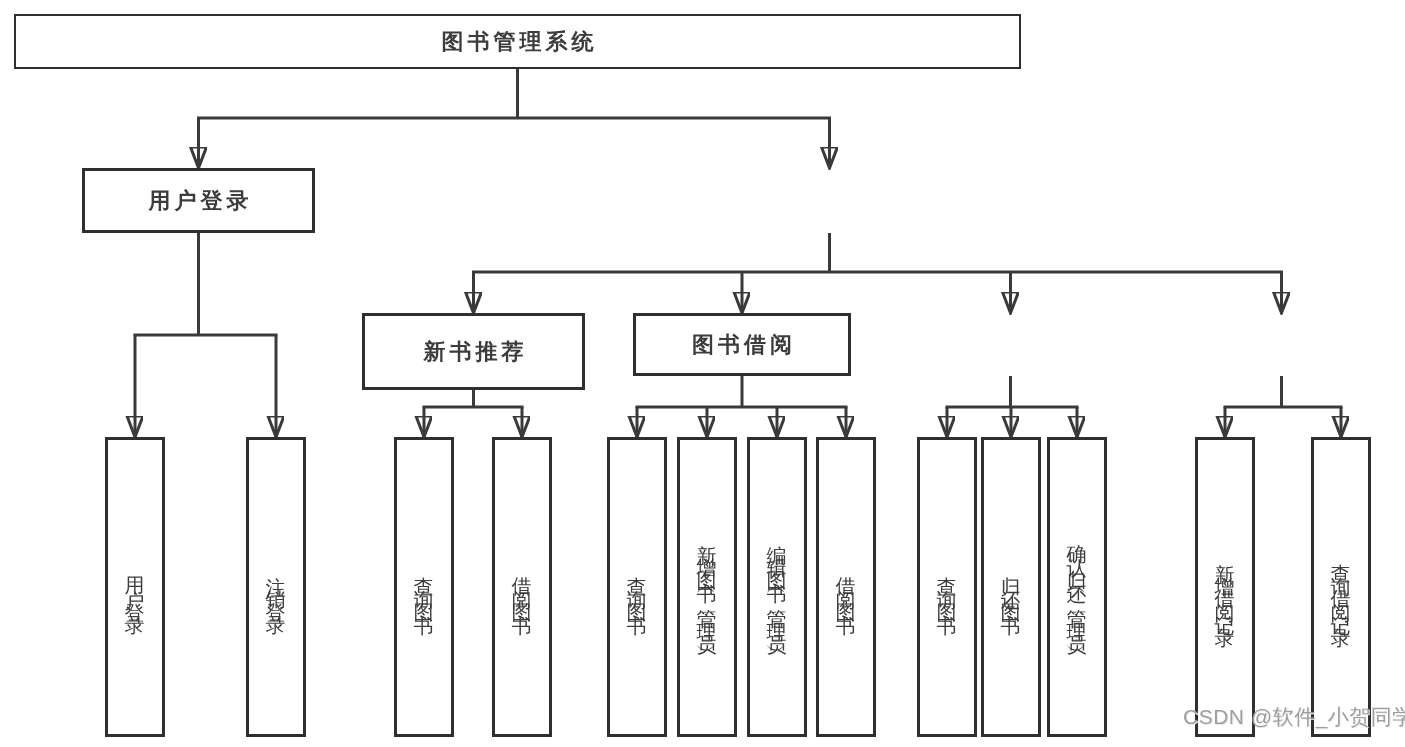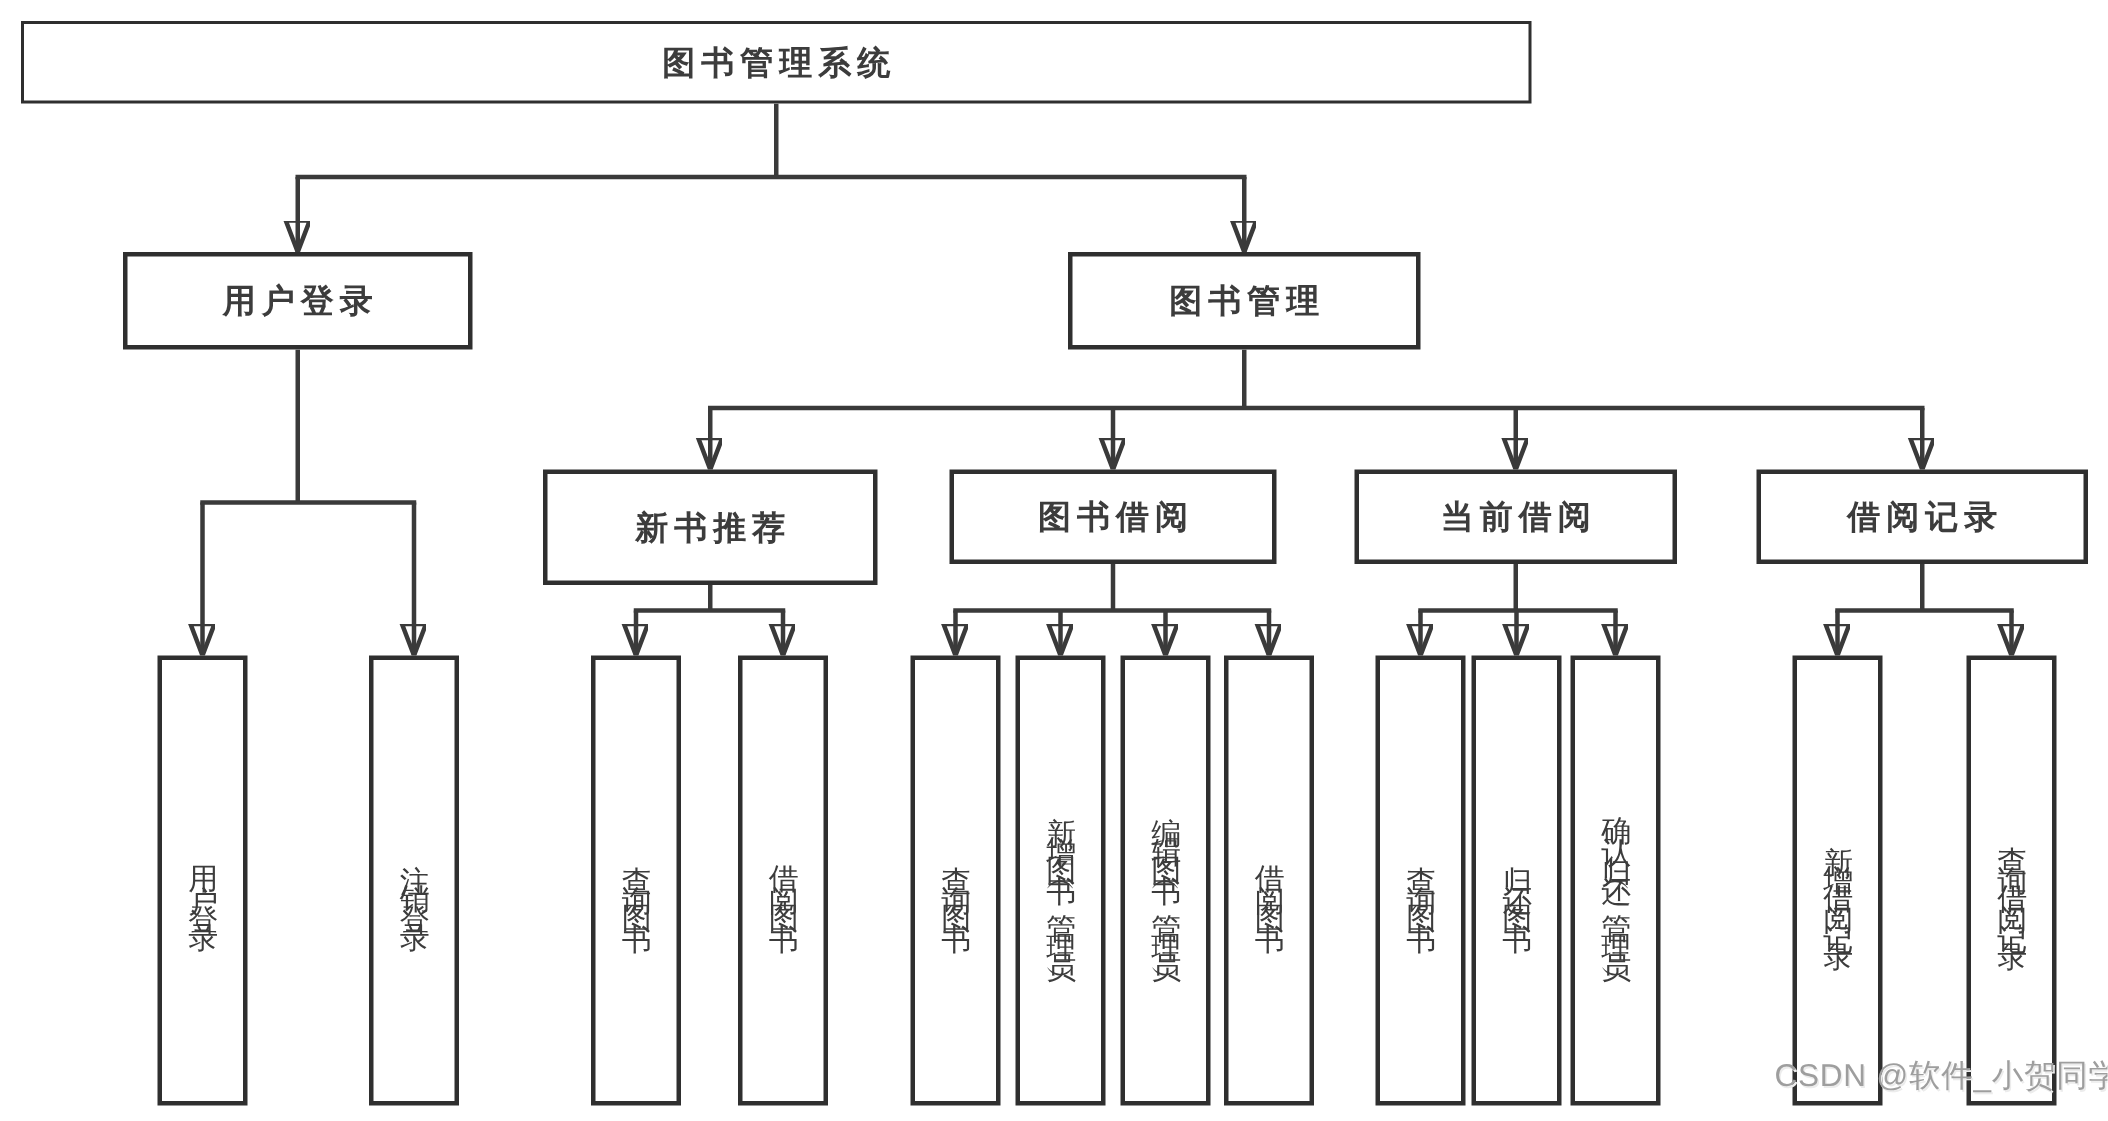--- a/index.html
+++ b/index.html
@@ -114,35 +114,26 @@
     </g>
   </svg>
 
   <div id="n-root" class="node root">
     <span class="h-label">图书管理系统</span>
   </div>
 
   <div id="n-login" class="node">
     <span class="h-label">用户登录</span>
   </div>
-  <div id="n-mgmt" class="node">
-    <span class="h-label">图书管理</span>
-  </div>
 
   <div id="n-rec" class="node">
     <span class="h-label">新书推荐</span>
   </div>
   <div id="n-borrow" class="node">
     <span class="h-label">图书借阅</span>
-  </div>
-  <div id="n-cur" class="node">
-    <span class="h-label">当前借阅</span>
-  </div>
-  <div id="n-hist" class="node">
-    <span class="h-label">借阅记录</span>
   </div>
 
   <div id="lf-1" class="node leaf">
     <span class="v-label">用户登录</span>
   </div>
   <div id="lf-2" class="node leaf">
     <span class="v-label">注销登录</span>
   </div>
   <div id="lf-3" class="node leaf">
     <span class="v-label">查询图书</span>

